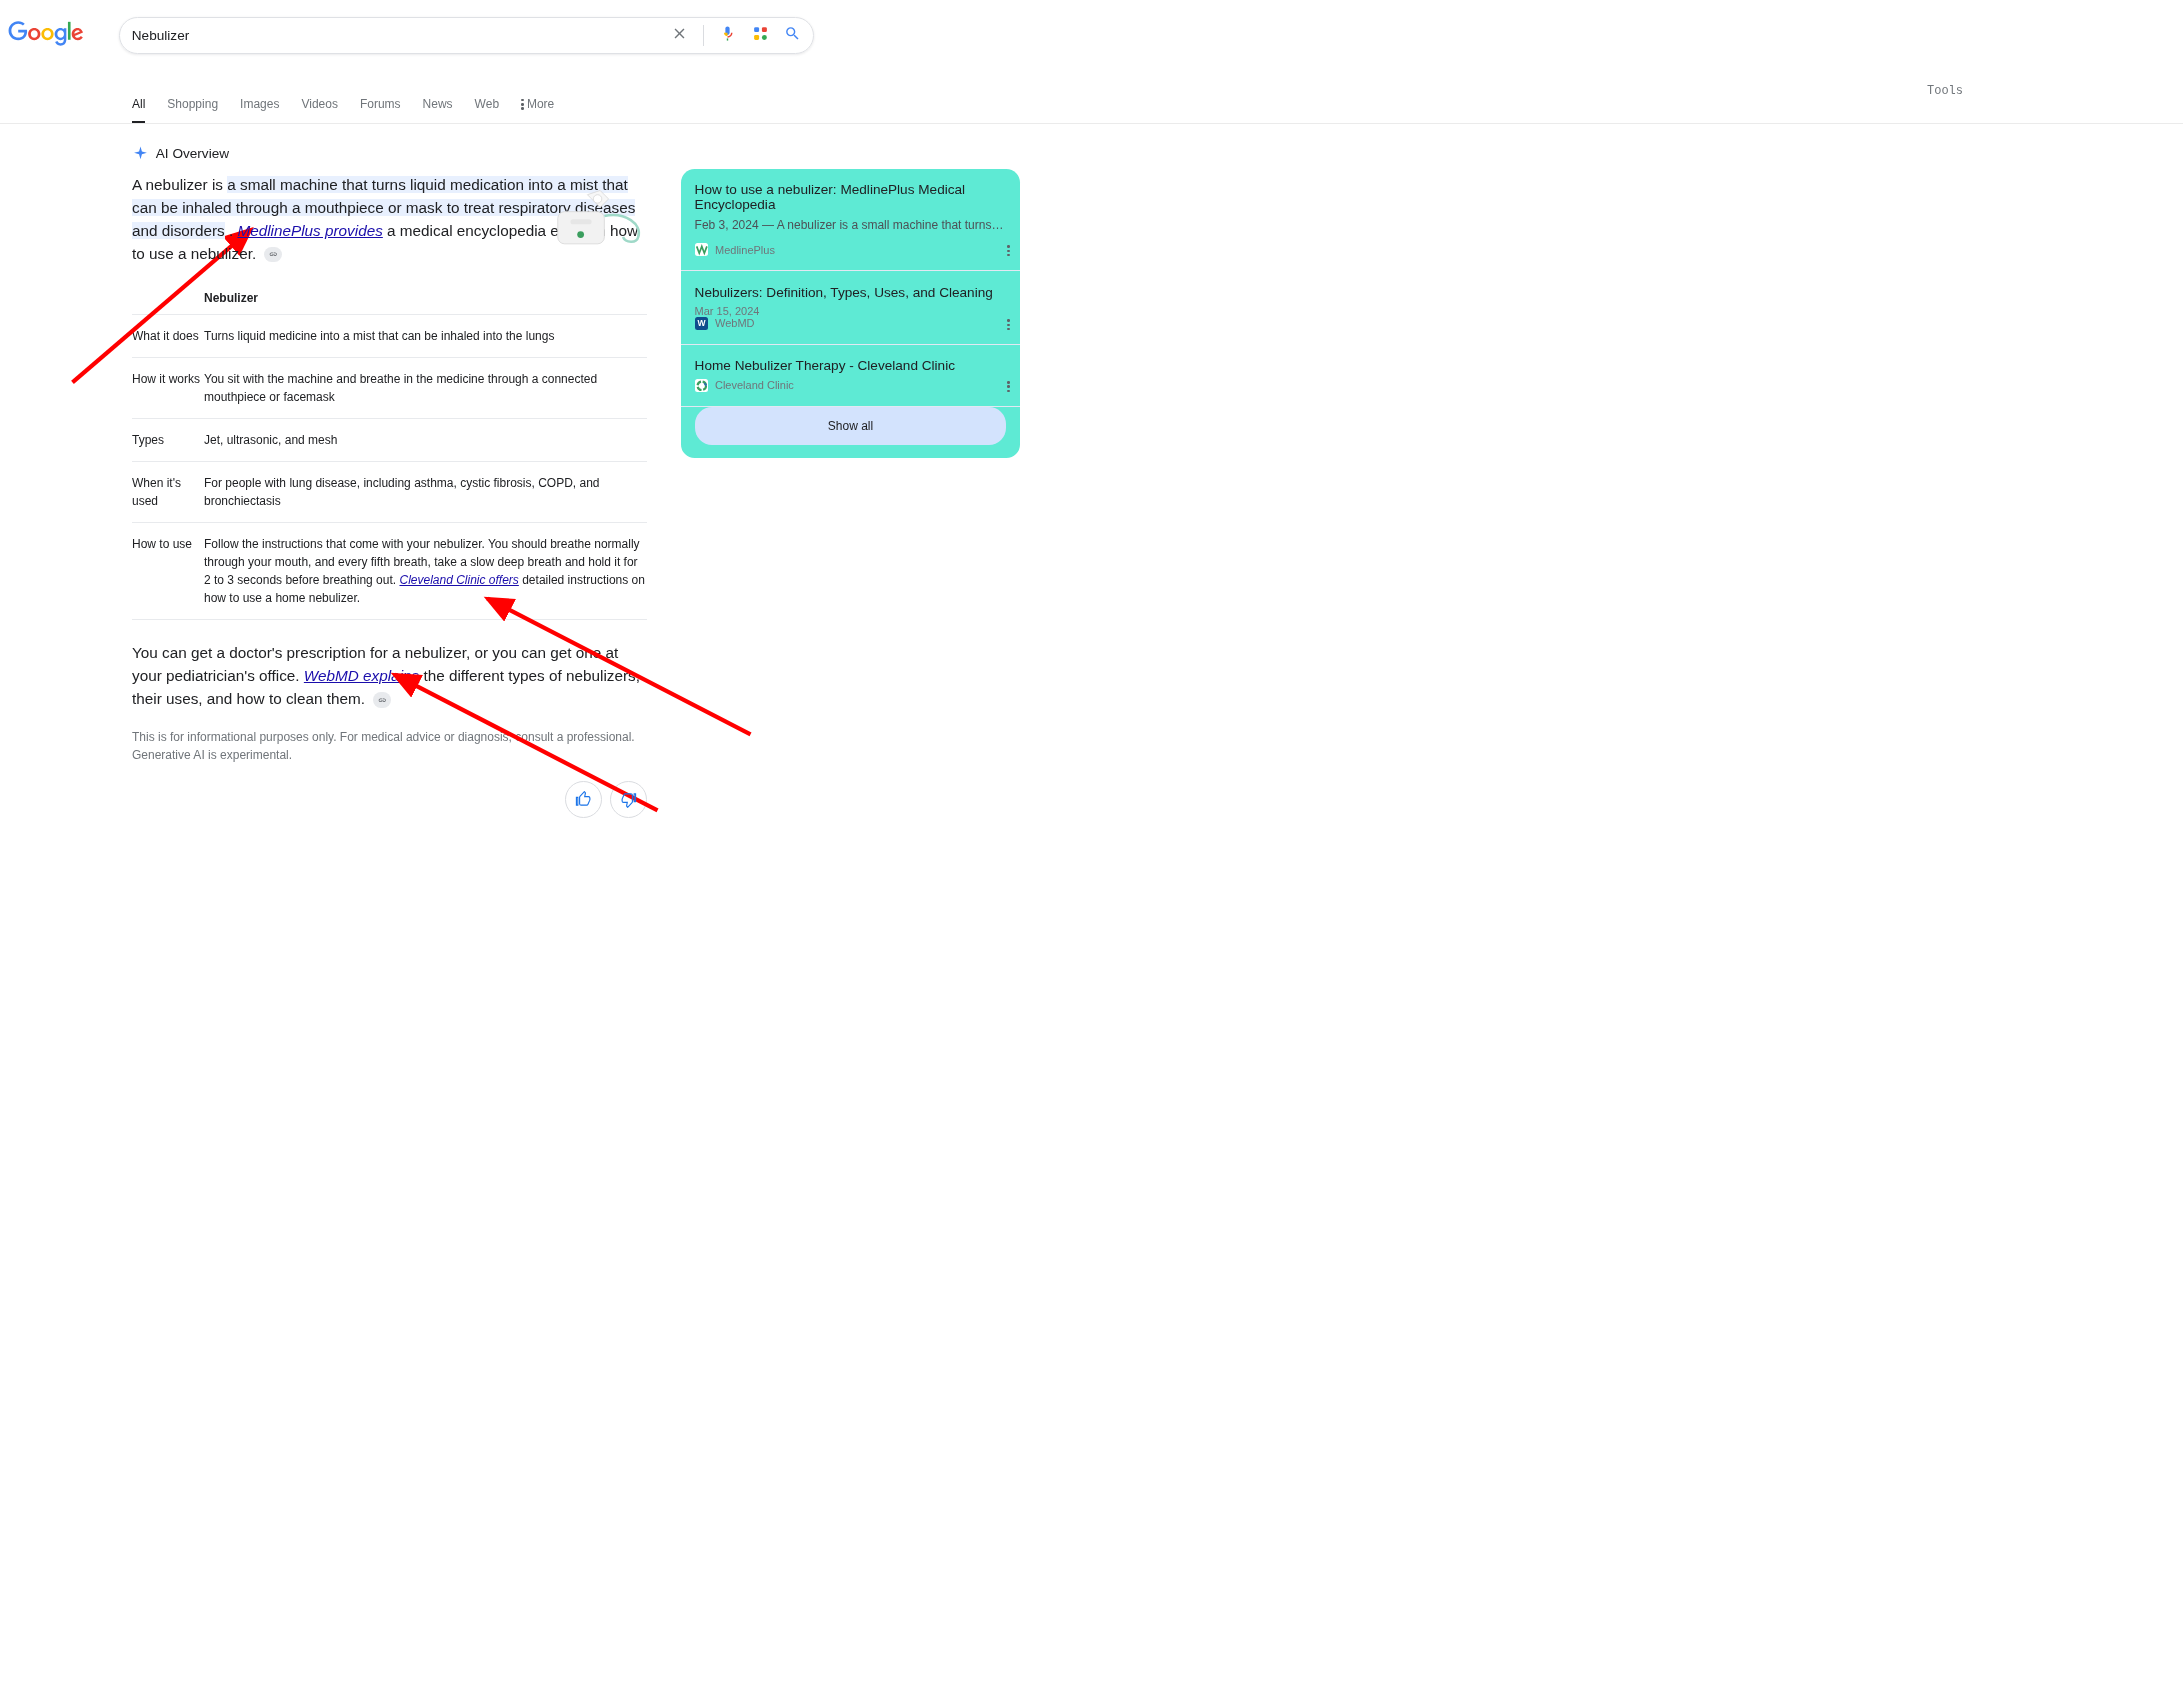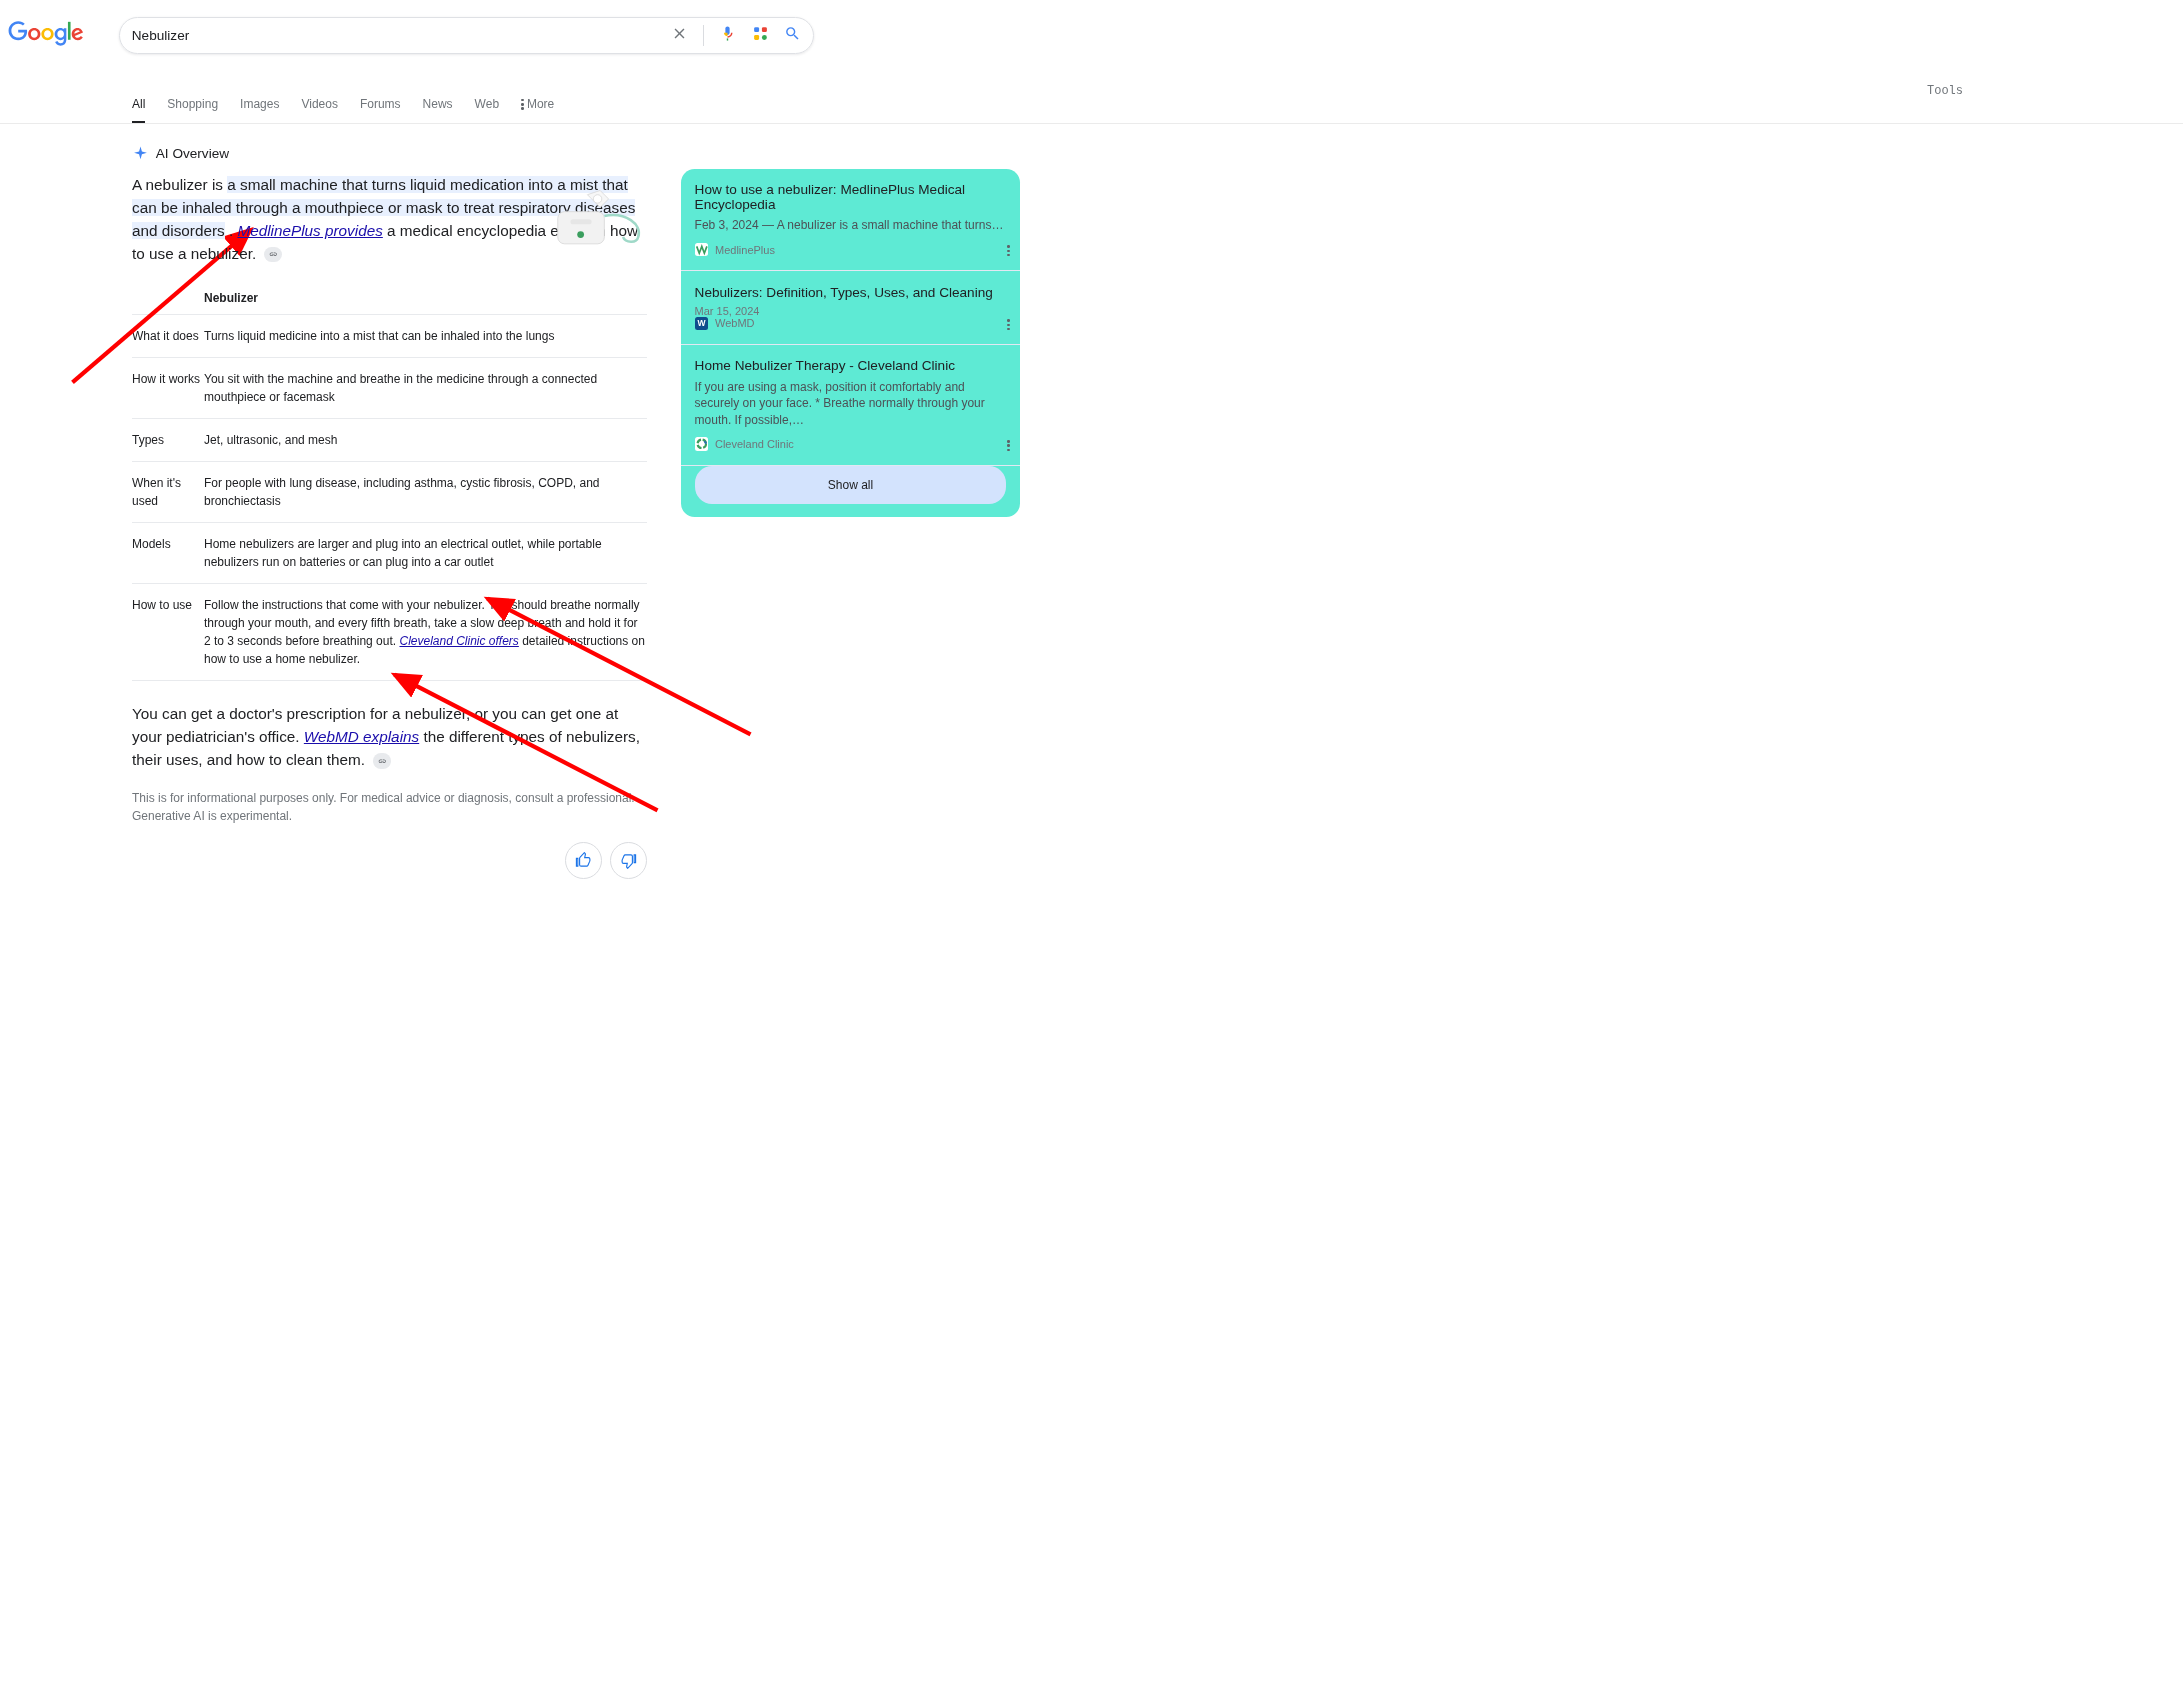--- a/index.html
+++ b/index.html
@@ -200,24 +200,20 @@
           </div>
         <div class="trow">
             <div class="label">Types</div>
             <div class="value">Jet, ultrasonic, and mesh</div>
           </div>
         <div class="trow">
             <div class="label">When it's used</div>
             <div class="value">For people with lung disease, including asthma, cystic fibrosis, COPD, and bronchiectasis</div>
           </div>
         <div class="trow">
-            <div class="label">Models</div>
-            <div class="value">Home nebulizers are larger and plug into an electrical outlet, while portable nebulizers run on batteries or can plug into a car outlet</div>
-          </div>
-        <div class="trow">
             <div class="label">How to use</div>
             <div class="value"><span>Follow the instructions that come with your nebulizer. You should breathe normally through your mouth, and every fifth breath, take a slow deep breath and hold it for 2 to 3 seconds before breathing out. </span><span class="link">Cleveland Clinic offers</span><span> detailed instructions on how to use a home nebulizer.</span></div>
           </div>
       </div>
 
       <div class="followup">
         <span>You can get a doctor's prescription for a nebulizer, or you can get one at your pediatrician's office. </span><span class="link">WebMD explains</span><span> the different types of nebulizers, their uses, and how to clean them. </span><span class="pill">
             <svg width="8.5" height="8.5" viewBox="0 0 24 24">
               <path fill="#5f6368" d="M3.9 12c0-1.71 1.39-3.1 3.1-3.1h4V7H7c-2.76 0-5 2.24-5 5s2.24 5 5 5h4v-1.9H7c-1.71 0-3.1-1.39-3.1-3.1zM8 13h8v-2H8v2zm9-6h-4v1.9h4c1.71 0 3.1 1.39 3.1 3.1s-1.39 3.1-3.1 3.1h-4V17h4c2.76 0 5-2.24 5-5s-2.24-5-5-5z"></path>
             </svg>
@@ -272,21 +268,20 @@
         </div>
         <span class="card-menu three-dots-v">
             <span></span>
             <span></span>
             <span></span>
           </span>
       </div>
 
       <div class="card-item">
         <div class="card-title">Home Nebulizer Therapy - Cleveland Clinic</div>
-        <div class="card-snippet" style="white-space:normal">If you are using a mask, position it comfortably and securely on your face. * Breathe normally through your mouth. If possible,…</div>
         <div class="card-meta">
           <span class="favicon fav-cleveland">
               <svg width="13.6" height="13.6" viewBox="0 0 16 16">
                 <circle cx="8" cy="8" r="5" fill="none" stroke="#3b9e5e" stroke-width="2.5" stroke-dasharray="6 2"></circle>
                 <path d="M11 5 A5 5 0 0 1 13 8" fill="none" stroke="#2b6cb0" stroke-width="2.5"></path>
               </svg>
             </span>
           <span>Cleveland Clinic</span>
         </div>
         <span class="card-menu three-dots-v">

